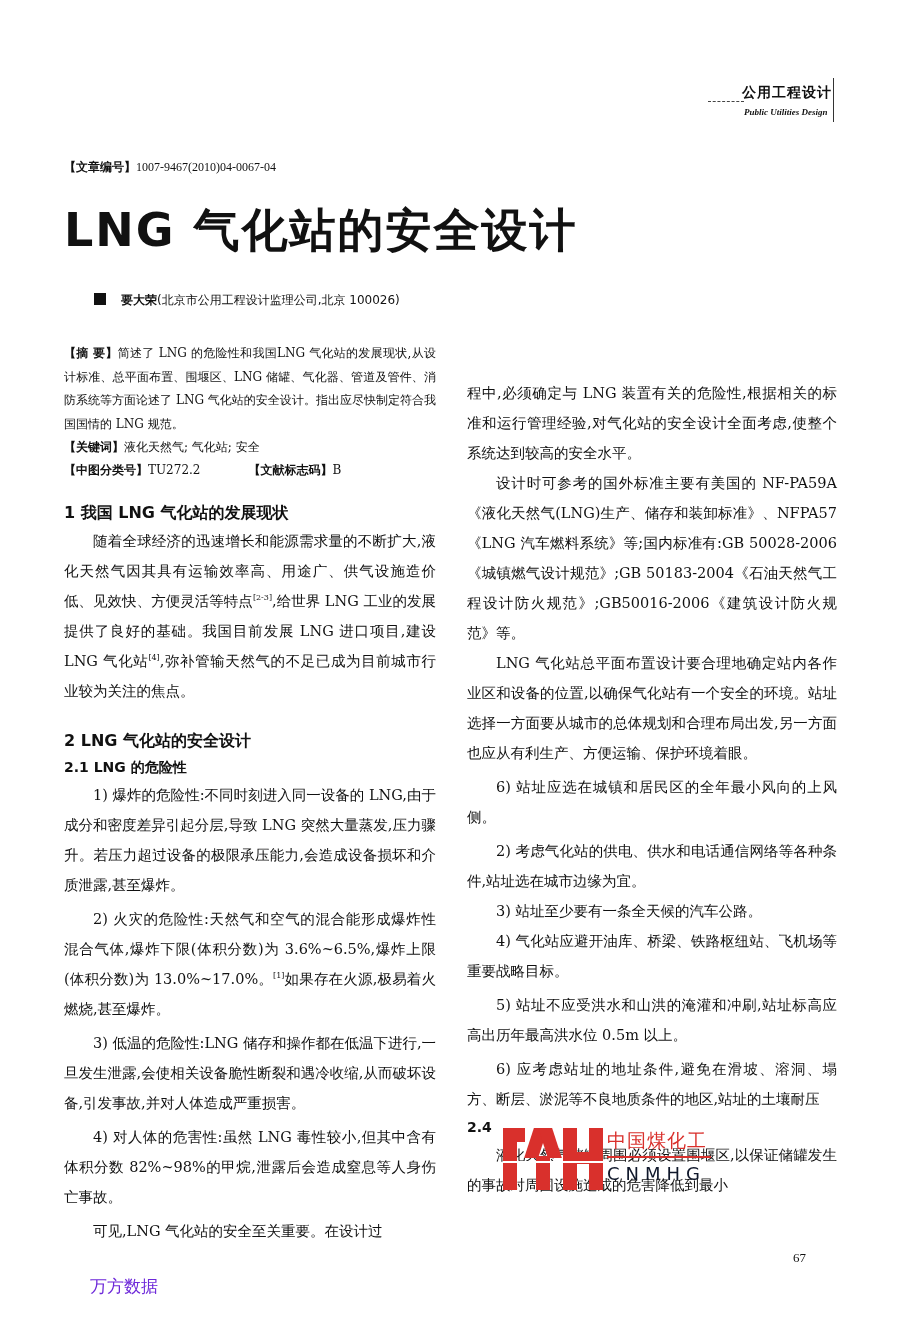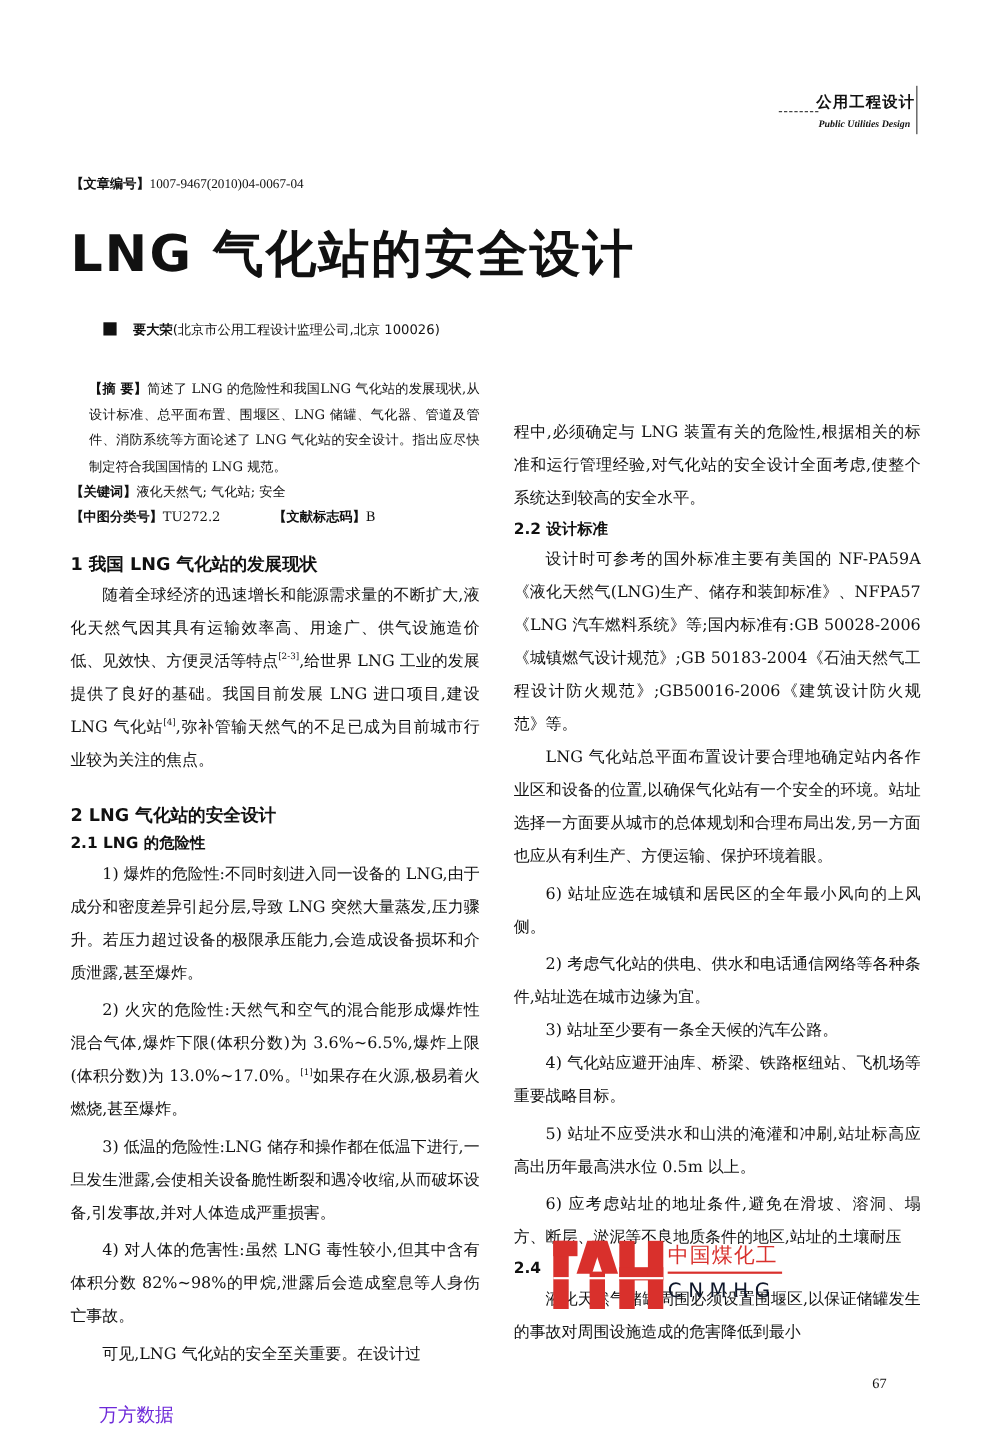--- a/index.html
+++ b/index.html
@@ -23,21 +23,21 @@
 
   #author-line { left: 94px; top: 292px; font-size: 12px; white-space: nowrap; font-family: "DejaVu Sans", sans-serif; }
   #author-square { display: inline-block; width: 12px; height: 12px; background: #111; vertical-align: -1px; margin-right: 1px; }
   #author-name { font-weight: bold; padding-left: 14px; }
 
   
   .col { position: absolute; font-size: 14.5px; line-height: 30px; text-align: justify; }
   #col-left { left: 64px; top: 342px; width: 372px; }
   #col-right { left: 467px; top: 342px; width: 370px; margin-top: 36px; }
 
-  .abstract { font-size: 12px; line-height: 23.5px; font-family: "DejaVu Serif", serif; margin-left: 17px; }
+  .abstract { font-size: 12px; line-height: 23.5px; font-family: "DejaVu Serif", serif; }
   .abstract b, .kw b { font-family: "DejaVu Sans", sans-serif; }
   .kw { font-size: 12px; line-height: 23px; }
   .clc-row { font-size: 12px; line-height: 23px; display: flex; }
   .clc-row span.gap { width: 48px; display: inline-block; }
 
   .h1 { font-family: "DejaVu Sans", sans-serif; font-weight: bold; font-size: 16px; line-height: 26px; margin-top: 10px; }
   .h2 { font-family: "DejaVu Sans", sans-serif; font-weight: bold; font-size: 14px; line-height: 26px; }
   .p { text-indent: 2em; margin: 0; }
   .p.gap { margin-top: 4px; }
   .p.noindent { text-indent: 0; }
@@ -95,21 +95,20 @@
   <p class="p gap">
     <span>2) 火灾的危险性:天然气和空气的混合能形成爆炸性混合气体,爆炸下限(体积分数)为 3.6%~6.5%,爆炸上限(体积分数)为 13.0%~17.0%。</span><sup>[1]</sup><span>如果存在火源,极易着火燃烧,甚至爆炸。</span>
   </p>
   <p class="p gap">3) 低温的危险性:LNG 储存和操作都在低温下进行,一旦发生泄露,会使相关设备脆性断裂和遇冷收缩,从而破坏设备,引发事故,并对人体造成严重损害。</p>
   <p class="p gap">4) 对人体的危害性:虽然 LNG 毒性较小,但其中含有体积分数 82%~98%的甲烷,泄露后会造成窒息等人身伤亡事故。</p>
   <p class="p gap">可见,LNG 气化站的安全至关重要。在设计过</p>
 </div>
 
 <div class="col" id="col-right">
   <p class="p noindent">程中,必须确定与 LNG 装置有关的危险性,根据相关的标准和运行管理经验,对气化站的安全设计全面考虑,使整个系统达到较高的安全水平。</p>
-  <div class="h2">2.2 设计标准</div>
   <p class="p">设计时可参考的国外标准主要有美国的 NF-PA59A《液化天然气(LNG)生产、储存和装卸标准》、NFPA57《LNG 汽车燃料系统》等;国内标准有:GB 50028-2006《城镇燃气设计规范》;GB 50183-2004《石油天然气工程设计防火规范》;GB50016-2006《建筑设计防火规范》等。</p>
   <p class="p">LNG 气化站总平面布置设计要合理地确定站内各作业区和设备的位置,以确保气化站有一个安全的环境。站址选择一方面要从城市的总体规划和合理布局出发,另一方面也应从有利生产、方便运输、保护环境着眼。</p>
   <p class="p gap">6) 站址应选在城镇和居民区的全年最小风向的上风侧。</p>
   <p class="p gap">2) 考虑气化站的供电、供水和电话通信网络等各种条件,站址选在城市边缘为宜。</p>
   <p class="p">3) 站址至少要有一条全天候的汽车公路。</p>
   <p class="p">4) 气化站应避开油库、桥梁、铁路枢纽站、飞机场等重要战略目标。</p>
   <p class="p gap">5) 站址不应受洪水和山洪的淹灌和冲刷,站址标高应高出历年最高洪水位 0.5m 以上。</p>
   <p class="p gap">6) 应考虑站址的地址条件,避免在滑坡、溶洞、塌方、断层、淤泥等不良地质条件的地区,站址的土壤耐压</p>
   <div class="h2">2.4</div>
   <p class="p">液化天然气储罐周围必须设置围堰区,以保证储罐发生的事故对周围设施造成的危害降低到最小</p>

